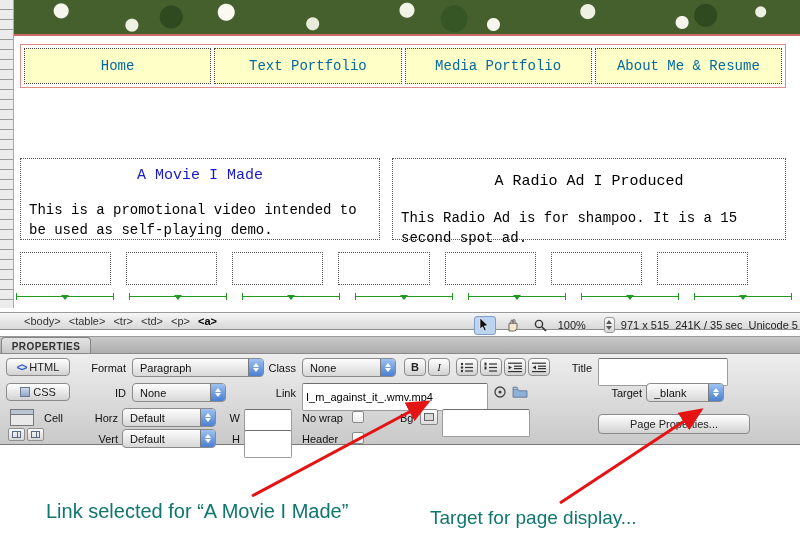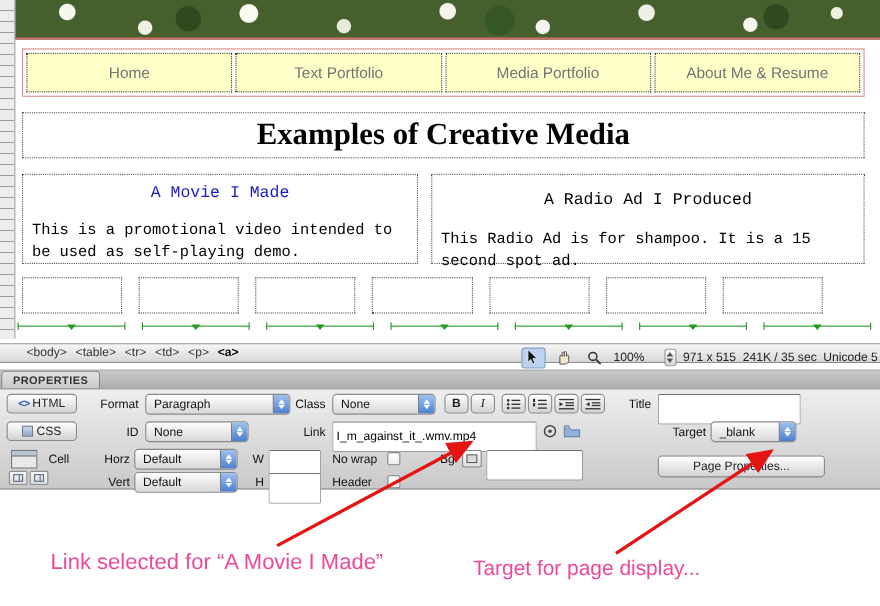--- a/index.html
+++ b/index.html
@@ -18,21 +18,21 @@
   radial-gradient(circle at 50% 30%,#f2f4ea 0 7px,rgba(242,244,234,0) 8px),
   radial-gradient(circle at 61% 72%,#f6f6ee 0 6px,rgba(246,246,238,0) 7px),
   radial-gradient(circle at 73% 34%,#eef0e4 0 7px,rgba(238,240,228,0) 8px),
   radial-gradient(circle at 85% 66%,#f6f6ee 0 6px,rgba(246,246,238,0) 7px),
   radial-gradient(circle at 95% 35%,#eef0e4 0 5px,rgba(238,240,228,0) 6px),
   radial-gradient(circle at 20% 50%,#2e4a1e 0 11px,rgba(46,74,30,0) 12px),
   radial-gradient(circle at 56% 55%,#375626 0 13px,rgba(55,86,38,0) 14px),
   radial-gradient(circle at 88% 45%,#2e4a1e 0 11px,rgba(46,74,30,0) 12px)}
 #navwrap{position:absolute;left:20px;top:44px;width:766px;height:44px;border:1px solid #e08a8a;background:#fff;display:flex;gap:3px;padding:3px}
 .navcell{flex:1;background:#ffffc8;border:1px dotted #444;display:flex;align-items:center;justify-content:center;
-  font-family:Liberation Sans, sans-serif;font-size:14px;color:#737373}
+  font-family:Liberation Mono, monospace;font-size:14px;color:#0369a1}
 #titlebox{position:absolute;left:20px;top:102px;width:766px;height:42px;border:1px dotted #555;display:flex;align-items:center;justify-content:center;
   font-family:"Liberation Serif",serif;font-size:28px;font-weight:bold;color:#000}
 #cells{position:absolute;left:20px;top:158px;width:766px;height:82px;display:flex;gap:12px}
 .cell{border:1px dotted #555;font-family:Liberation Mono, monospace;font-size:14px;padding:8px 8px;color:#000}
 .cell-l{width:47%}.cell-r{flex:1}
 .cell .chead{font-size:15px;text-align:center;margin-bottom:16px;font-weight:normal}
 .cell-l .chead{color:#1919cc}
 .cell-r .chead{margin-top:6px;margin-bottom:18px}
 .cell .cbody{line-height:1.45}
 #boxes{position:absolute;left:20px;top:252px;width:728px;height:33px;display:flex;gap:15px}
@@ -86,39 +86,38 @@
 .win-ic::before{content:"";position:absolute;left:0;right:0;top:0;height:4px;background:#b9c4d4;border-bottom:1px solid #777}
 .mini-btn{position:absolute;width:17px;height:13px;background:linear-gradient(#fbfbfb,#d7d7d7);border:1px solid #909090;border-radius:2px;
   display:flex;align-items:center;justify-content:center}
 .mini-ic{width:9px;height:7px;border:1px solid #566a85;position:relative}
 .mini-ic::before{content:"";position:absolute;left:50%;top:0;bottom:0;width:1px;background:#566a85}
 .swatch{position:absolute;width:18px;height:16px;background:linear-gradient(#fff,#ddd);border:1px solid #878787;border-radius:2px;
   display:flex;align-items:center;justify-content:center}
 .swatch i{display:block;width:10px;height:8px;background:#d9d9d9;border:1px solid #666}
 
 
-.note{position:absolute;font-size:20px;color:#ec4899}
+.note{position:absolute;font-size:20px;color:#0f766e}
 #arrows{position:absolute;left:0;top:0;width:800px;height:551px;pointer-events:none;z-index:50}
 </style>
 </head>
 <body>
 
 <div id="app">
 
   <div id="ruler"></div>
   <div id="photo"></div>
 
   <div id="navwrap">
     <div class="navcell">Home</div>
     <div class="navcell">Text Portfolio</div>
     <div class="navcell">Media Portfolio</div>
     <div class="navcell">About Me &amp; Resume</div>
   </div>
 
-  <div id="titlebox">Examples of Creative Media</div>
 
   <div id="cells">
     <div class="cell cell-l">
       <div class="chead">A Movie I Made</div>
       <div class="cbody">This is a promotional video intended to be used as self-playing demo.</div>
     </div>
     <div class="cell cell-r">
       <div class="chead">A Radio Ad I Produced</div>
       <div class="cbody">This Radio Ad is for shampoo. It is a 15 second spot ad.</div>
     </div>

